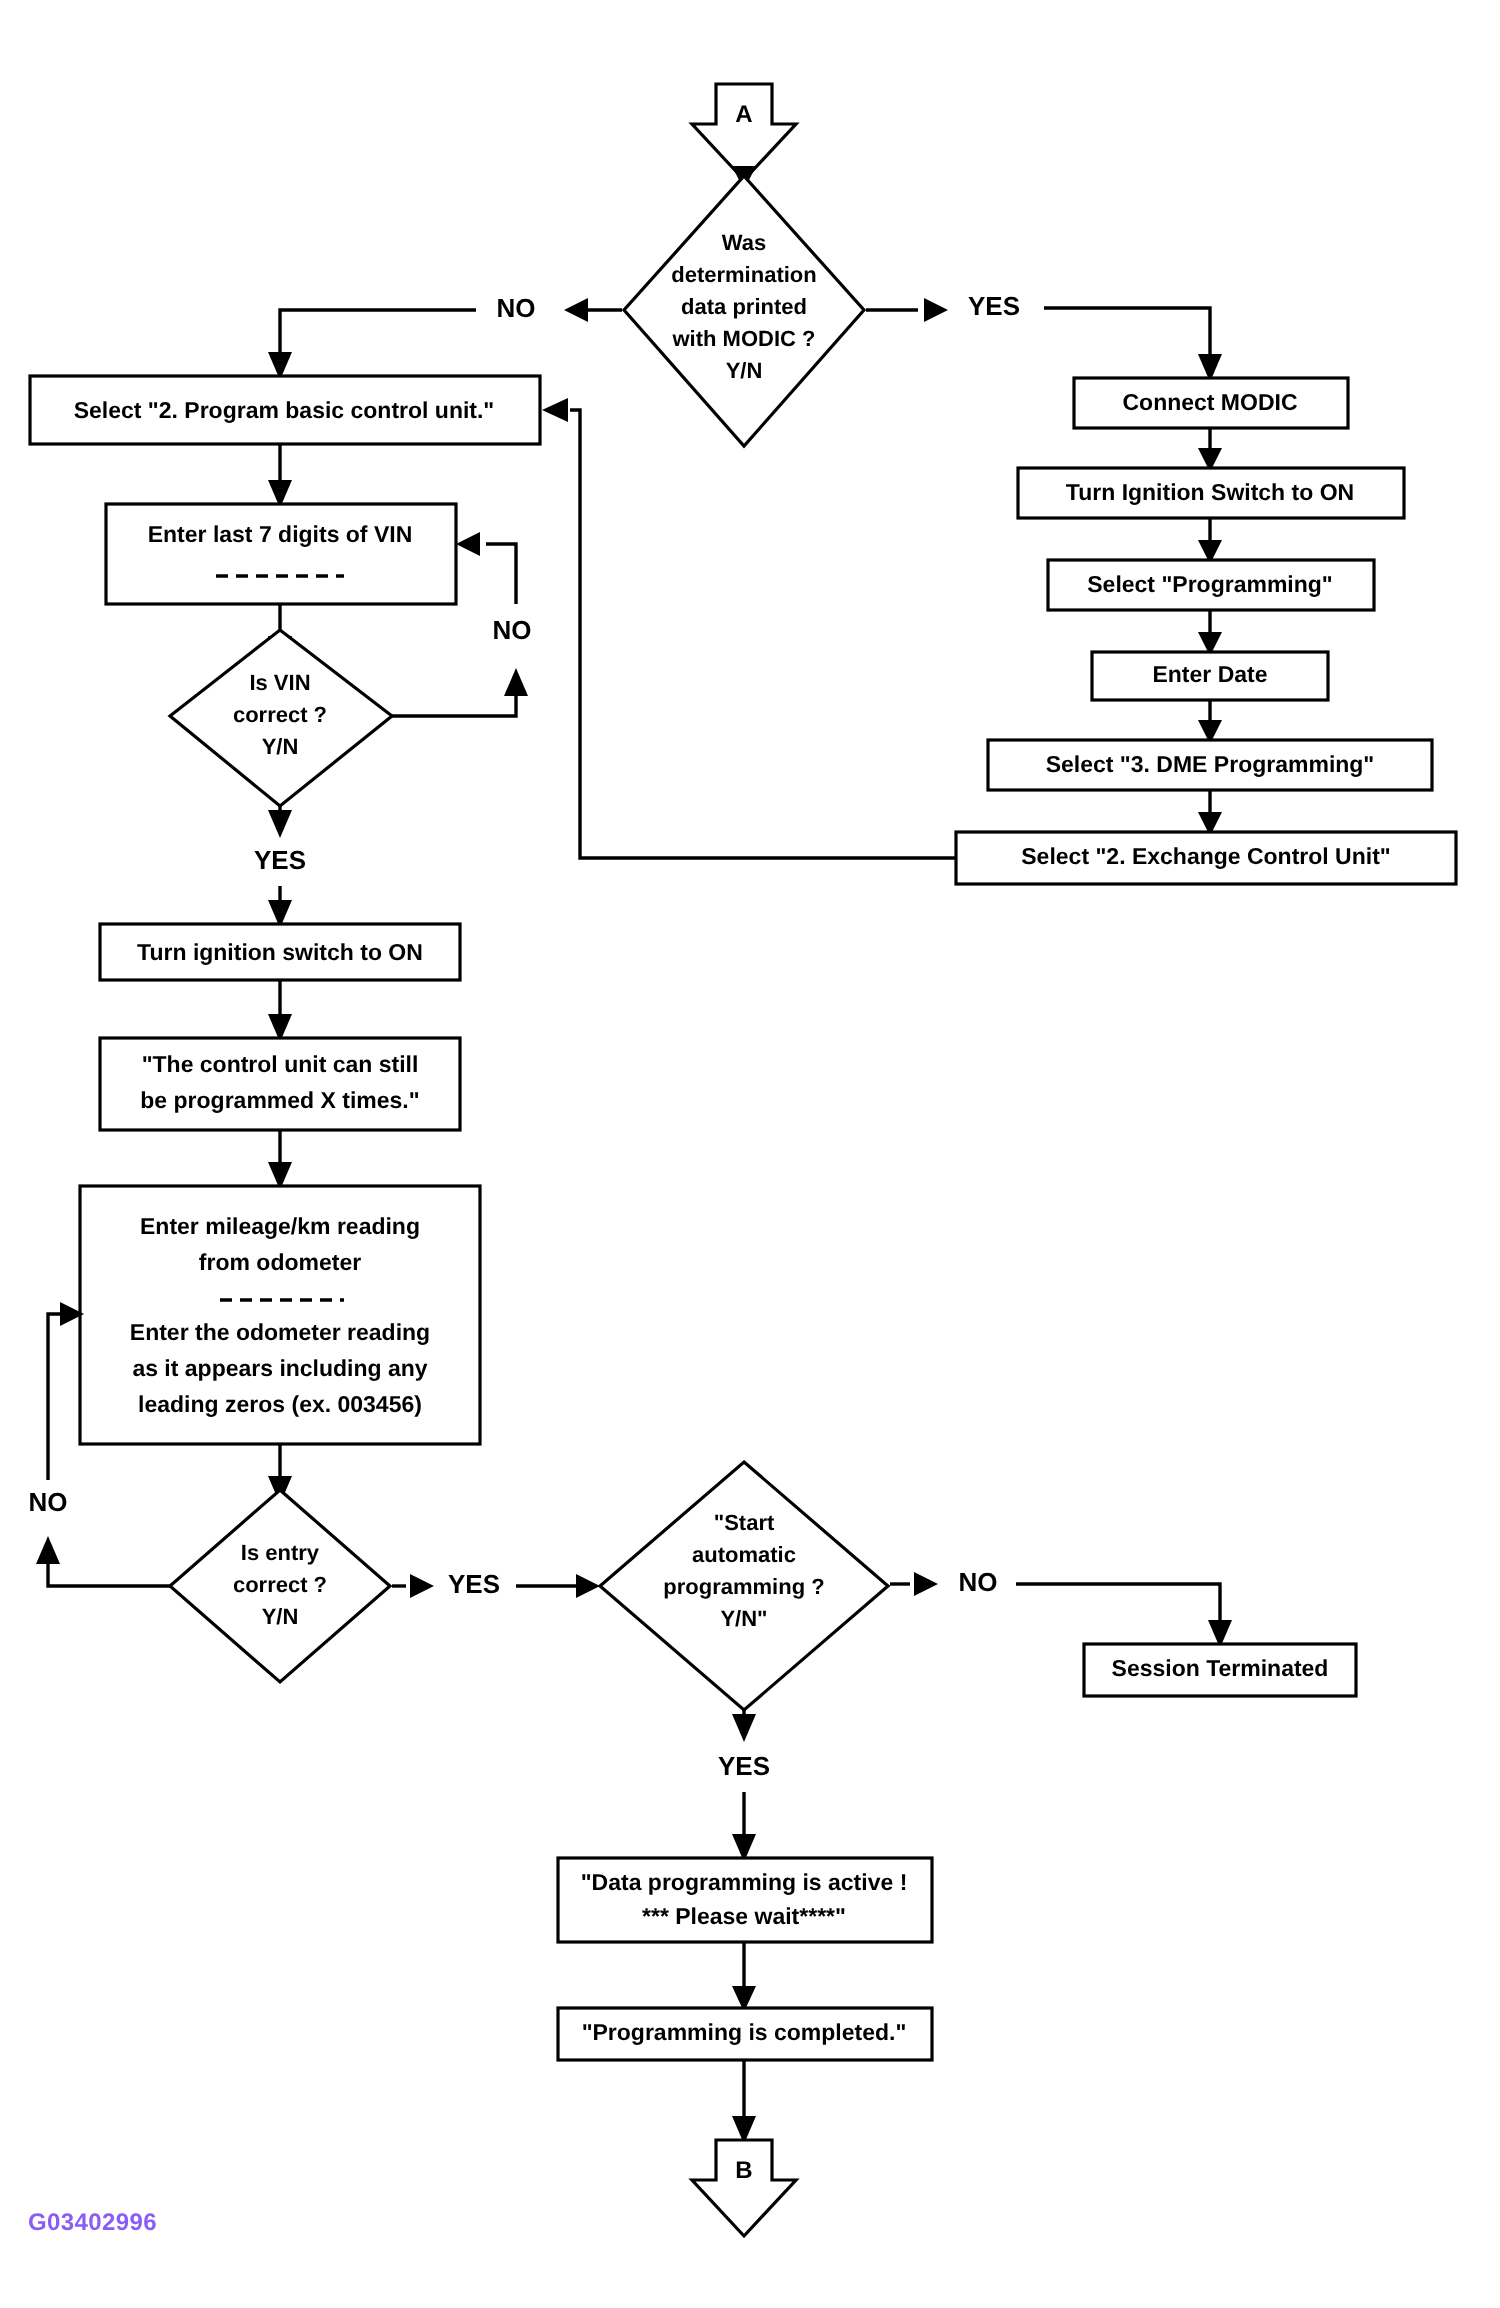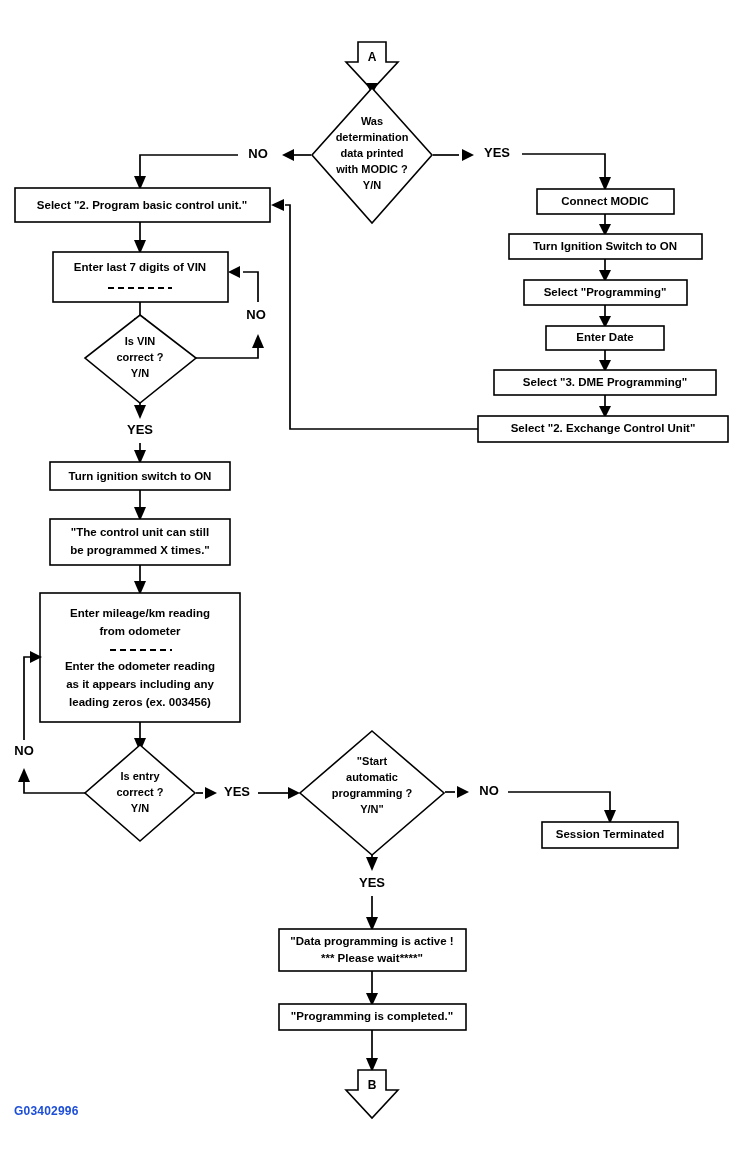--- a/index.html
+++ b/index.html
@@ -89,21 +89,21 @@
     stroke-width: 1.8;
     stroke-dasharray: 6 4;
   }
   .figure-id {
     position: absolute;
     left: 14px;
     top: 1104px;
     font-family: "Liberation Sans", sans-serif;
     font-size: 12px;
     font-weight: 700;
-    color: #1d4ed8;
+    color: #8b5cf6;
     letter-spacing: 0.2px;
   }
 </style>
 </head>
 <body>
 
 <div id="flow-root">
   <svg id="flowchart" viewBox="0 0 750 1154">
 
     <g>

